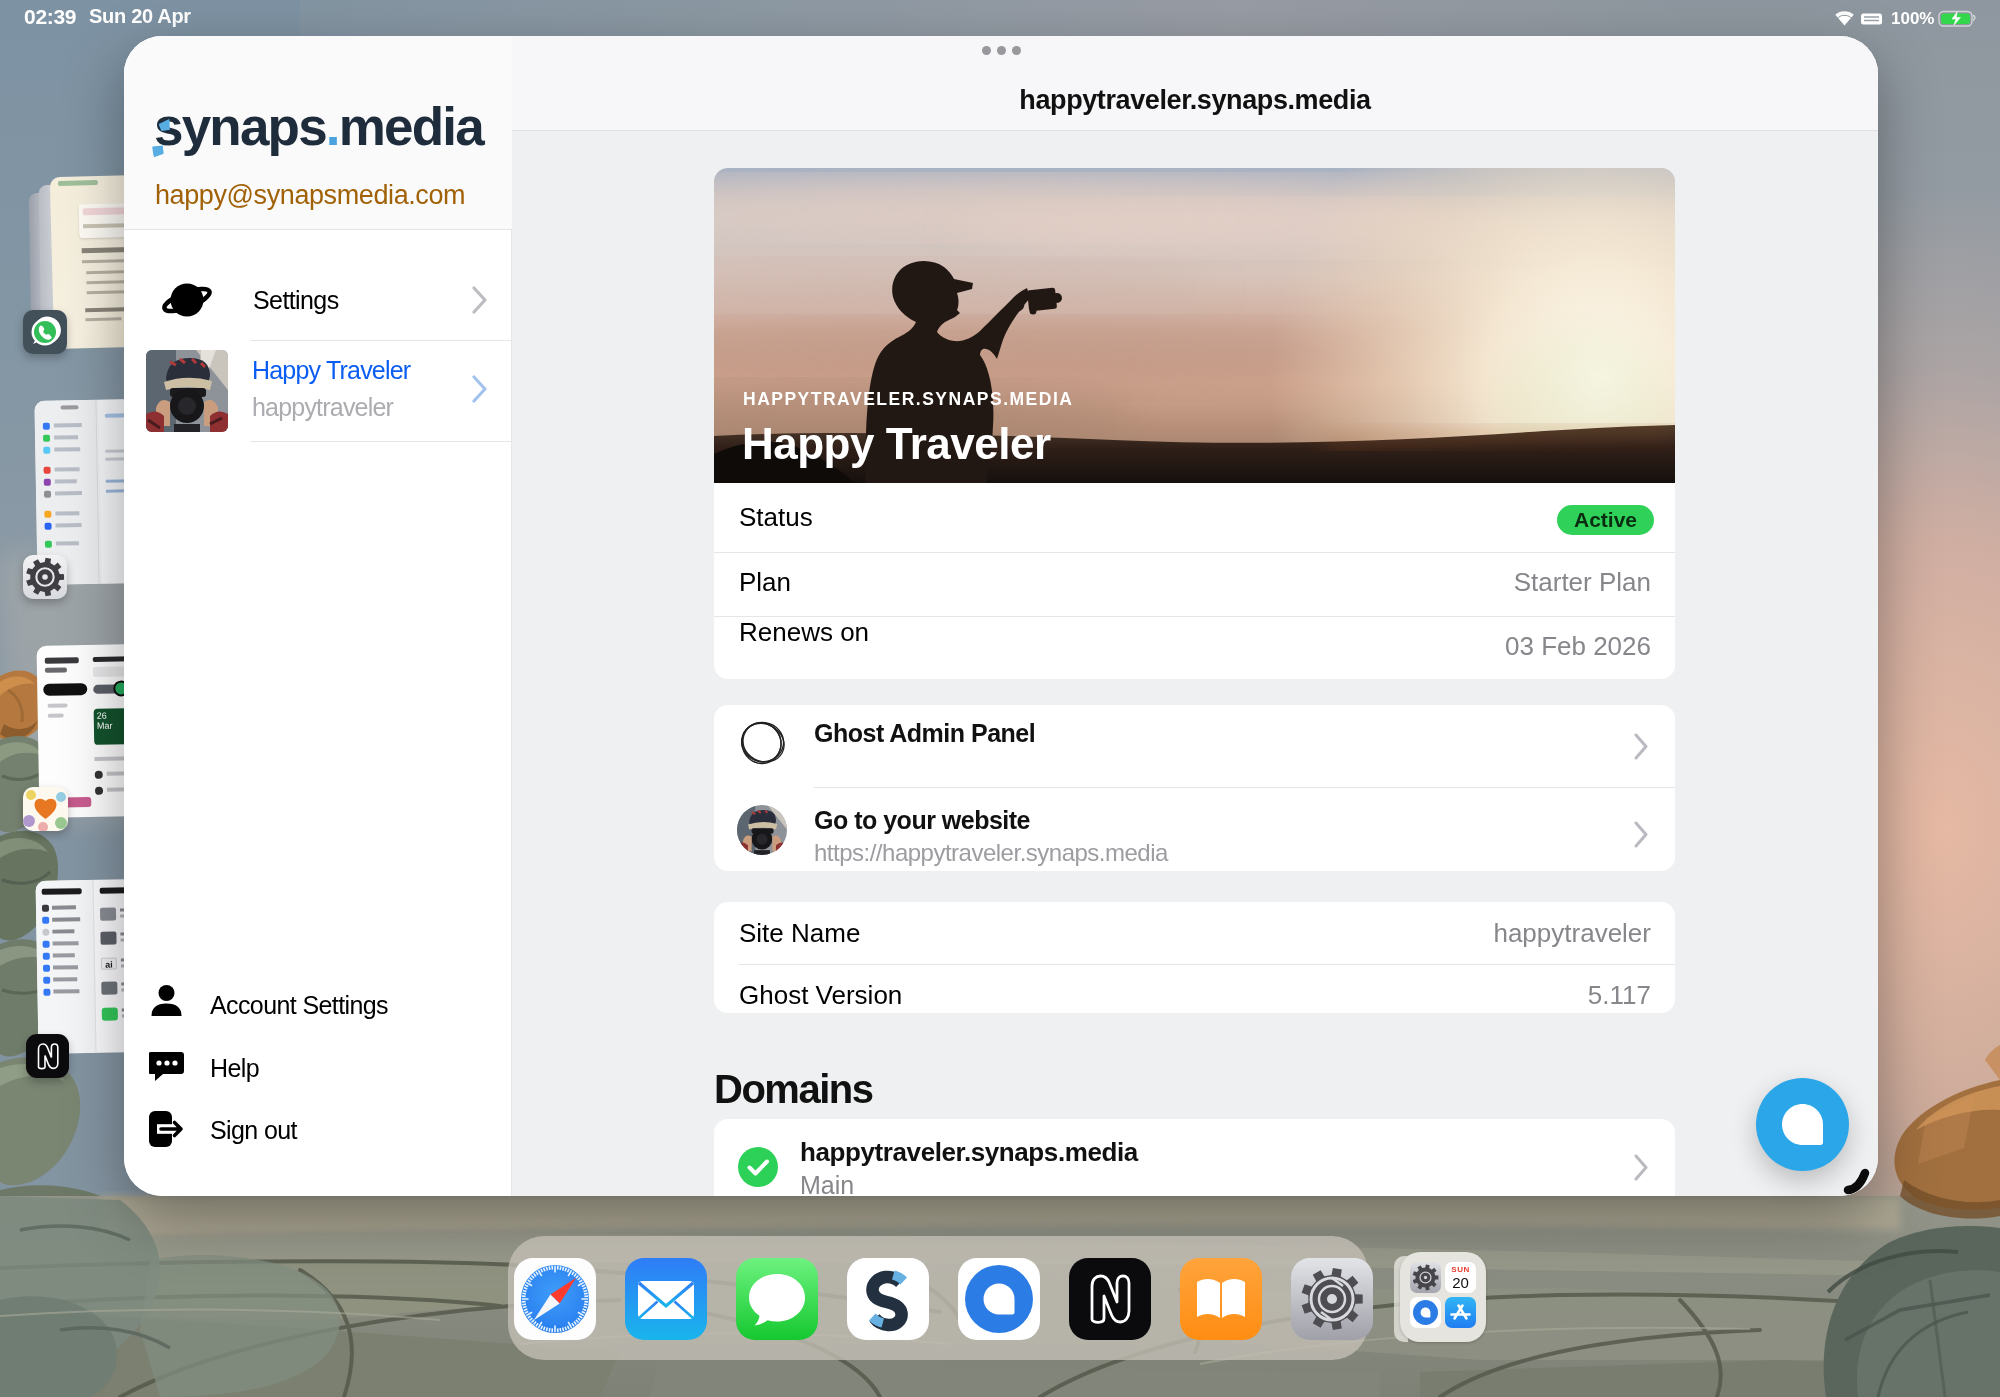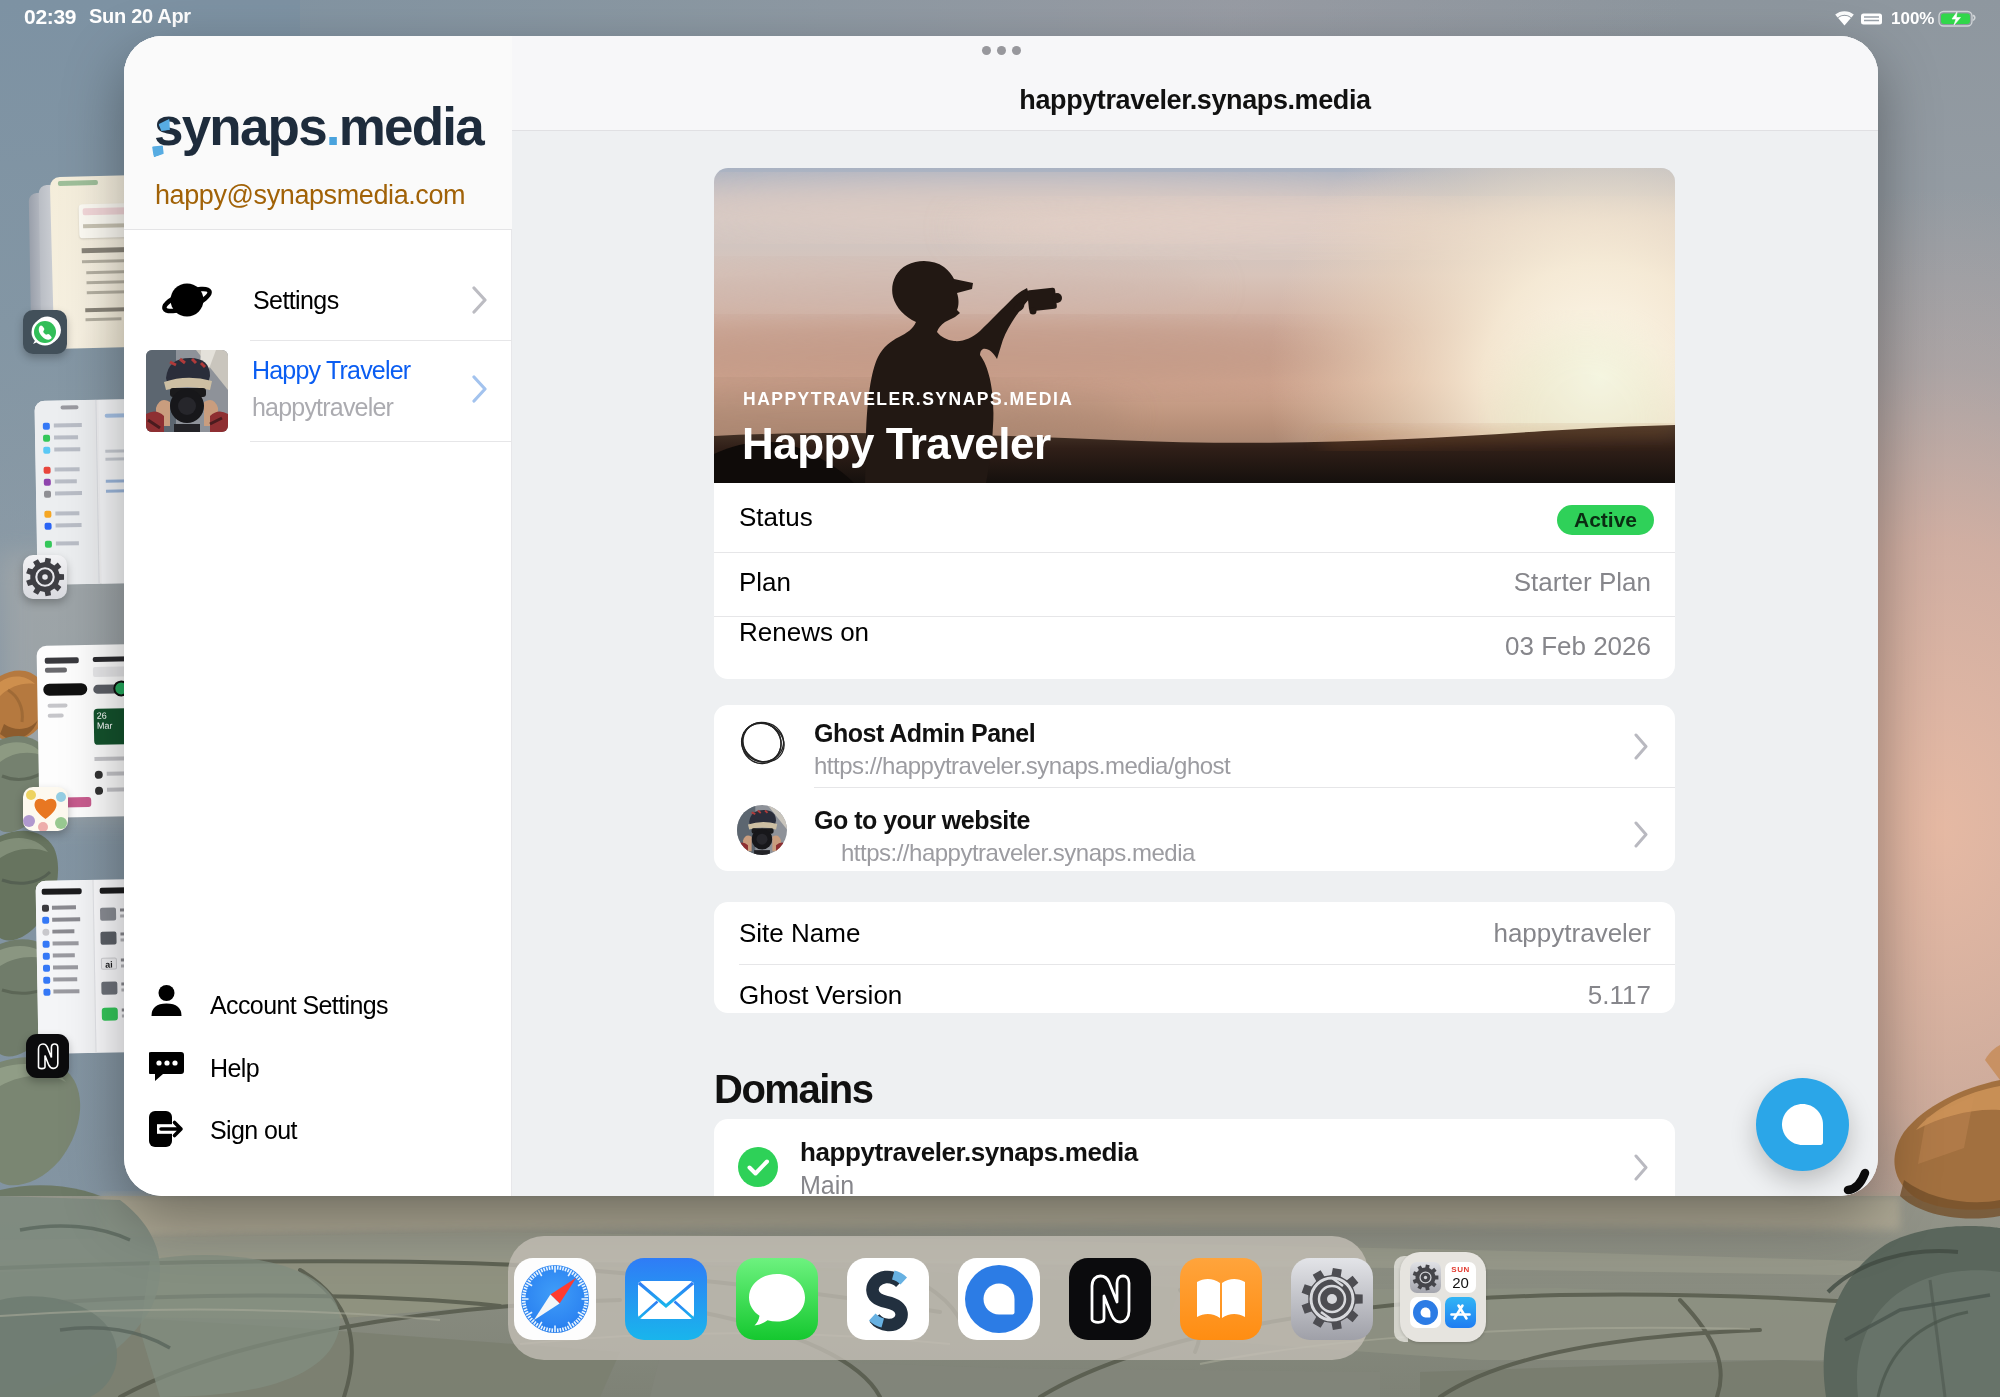--- a/index.html
+++ b/index.html
@@ -446,21 +446,20 @@
       <div class="card" style="left:202px;top:574px;width:961px;height:166px;">
         <svg class="abs" style="left:25px;top:14px;" width="47" height="47" viewBox="0 0 47 47">
           <g fill="none" stroke="#222" stroke-width="1.3">
             <ellipse cx="23.5" cy="23" rx="21" ry="19.5" transform="rotate(8 23.5 23.5)"></ellipse>
             <ellipse cx="22.5" cy="24" rx="19.5" ry="20.5" transform="rotate(-16 23 24)"></ellipse>
             <ellipse cx="24.5" cy="23.5" rx="21.5" ry="18.5" transform="rotate(28 24 23)"></ellipse>
             <ellipse cx="23" cy="23.5" rx="18.5" ry="20" transform="rotate(-34 23 23.5)"></ellipse>
           </g>
         </svg>
         <div class="abs" style="left:100px;top:14px;font-size:25px;letter-spacing:-0.5px;font-weight:600;color:#111;">Ghost Admin Panel</div>
-        <div class="abs" style="left:100px;top:47px;font-size:24px;letter-spacing:-0.5px;color:#9c9ca1;">https://happytraveler.synaps.media/ghost</div>
         <svg class="abs" style="left:920px;top:28px;" width="15" height="27" viewBox="0 0 15 27">
             <polyline points="2,2 12,13.5 2,25" fill="none" stroke="#b9b9c0" stroke-width="3" stroke-linecap="round" stroke-linejoin="round"></polyline>
           </svg>
         <div class="sep" style="left:100px;top:82px;width:861px;"></div>
         <div class="abs" style="left:23px;top:100px;width:50px;height:50px;border-radius:50%;overflow:hidden;">
           <svg width="50" height="50" viewBox="0 0 82 82">
               <rect width="82" height="82" fill="#8e9299"></rect>
               <rect width="30" height="82" fill="#5c6670"></rect>
               <polygon points="50,0 82,0 82,40" fill="#c9c5bd"></polygon>
               <path d="M20 28 Q22 8 44 8 Q64 8 64 26 L62 34 L22 36 Z" fill="#2a2d3a"></path>
@@ -470,21 +469,21 @@
               <circle cx="41" cy="56" r="17" fill="#17171a"></circle>
               <circle cx="41" cy="56" r="9" fill="#26262b"></circle>
               <path d="M10 58 Q14 46 24 52 L24 76 L10 76 Z" fill="#c99d7e"></path>
               <path d="M72 58 Q68 46 58 52 L58 76 L72 76 Z" fill="#c99d7e"></path>
               <path d="M0 64 Q10 58 18 66 L18 82 L0 82 Z" fill="#8e2f32"></path>
               <path d="M82 64 Q72 58 64 66 L64 82 L82 82 Z" fill="#8e2f32"></path>
               <rect x="28" y="74" width="26" height="8" fill="#232327"></rect>
             </svg>
         </div>
         <div class="abs" style="left:100px;top:101px;font-size:25px;letter-spacing:-0.5px;font-weight:600;color:#111;">Go to your website</div>
-        <div class="abs" style="left:100px;top:134px;font-size:24px;letter-spacing:-0.5px;color:#9c9ca1;margin-left:27px;">https://happytraveler.synaps.media</div>
+        <div class="abs" style="left:100px;top:134px;font-size:24px;letter-spacing:-0.5px;color:#9c9ca1;">https://happytraveler.synaps.media</div>
         <svg class="abs" style="left:920px;top:116px;" width="15" height="27" viewBox="0 0 15 27">
             <polyline points="2,2 12,13.5 2,25" fill="none" stroke="#b9b9c0" stroke-width="3" stroke-linecap="round" stroke-linejoin="round"></polyline>
           </svg>
       </div>
 
       <div class="card" style="left:202px;top:771px;width:961px;height:111px;">
         <div class="rowlab" style="top:16px;">Site Name</div>
         <div class="rowval" style="top:16px;">happytraveler</div>
         <div class="sep" style="left:25px;top:62px;width:936px;"></div>
         <div class="rowlab" style="top:78px;">Ghost Version</div>

